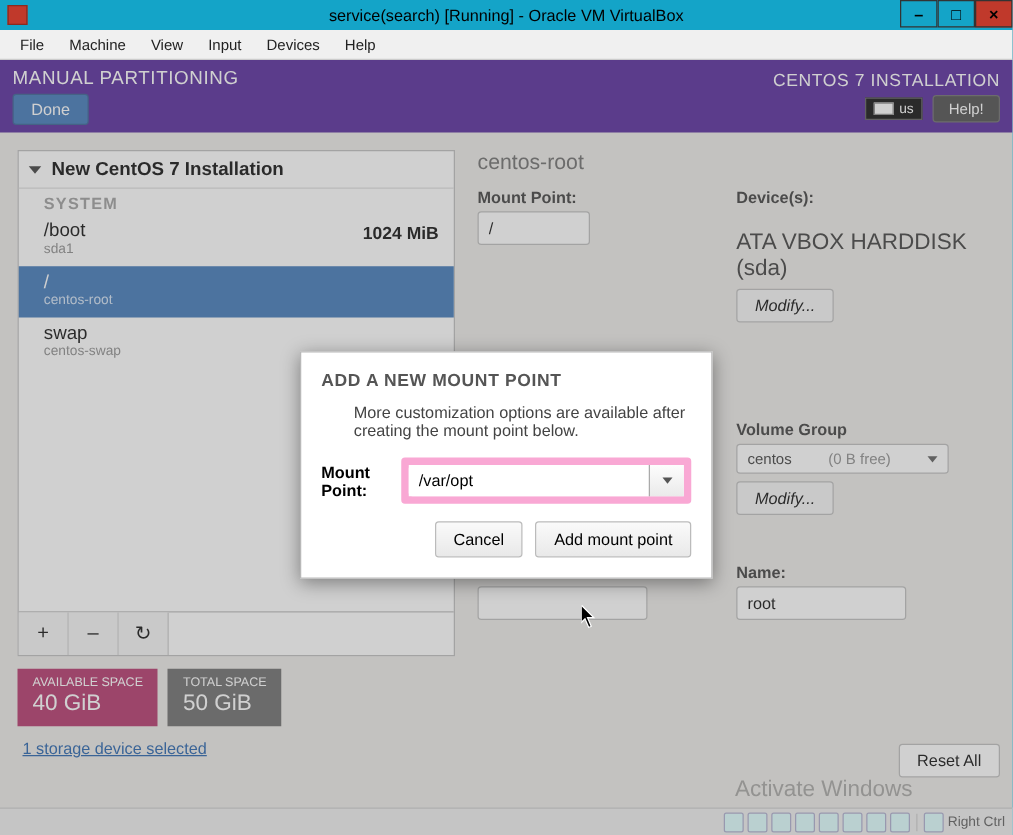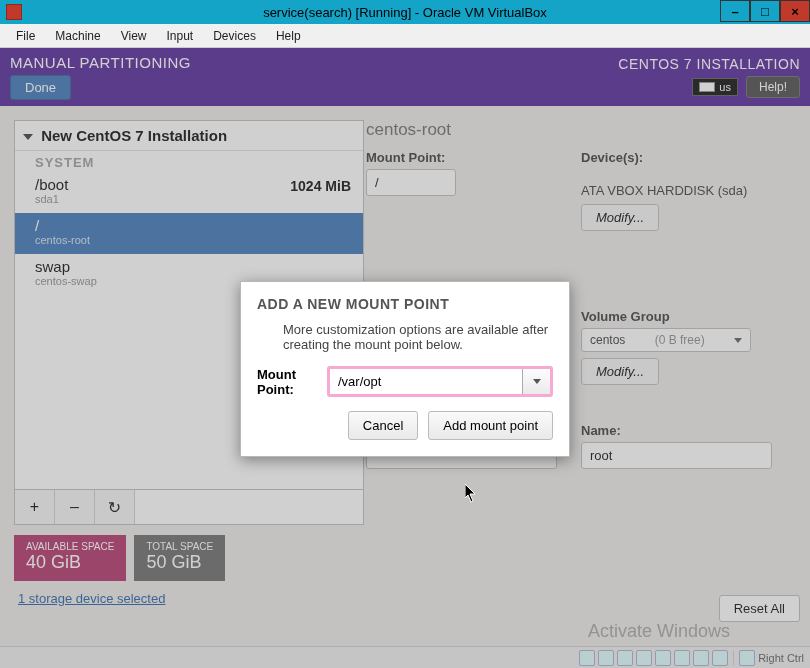--- a/index.html
+++ b/index.html
@@ -24,21 +24,21 @@
   .installer-header { height: 58px; background: #4c1d95; color: #fff; display: flex; align-items: center; justify-content: space-between; padding: 0 10px; position: relative; }
   .hdr-left .hdr-title { font-size: 15px; font-weight: 500; letter-spacing: 0.5px; }
   .done-btn { margin-top: 4px; background: #3570b4; color: #fff; border: 1px solid #2a578d; border-radius: 3px; padding: 4px 14px; font-size: 13px; }
   .hdr-right { text-align: right; }
   .hdr-right .install-label { font-size: 14px; letter-spacing: 0.5px; }
   .hdr-right-row { display: flex; align-items: center; justify-content: flex-end; margin-top: 4px; gap: 8px; }
   .kbd-ind { display:flex;align-items:center;gap:4px;background:#000;border:1px solid #555;padding:2px 6px;font-size:11px;color:#fff; }
   .kbd-ind .kbicon { width:16px;height:10px;background:#fff;color:#000;font-size:7px;border:1px solid #888; }
   .help-btn { background: #424242; color: #fff; border: 1px solid #666; padding: 3px 12px; font-size: 12px; border-radius: 3px; }
 
-  .installer-body { display:flex; height: 500px; padding: 14px 14px 0 14px; gap: 2px; }
+  .installer-body { display:flex; height: 500px; padding: 14px 14px 0 14px; gap: 18px; }
 
   
   .left-panel { width: 350px; display:flex; flex-direction:column; }
   .tree-box { flex:1; border:1px solid #bbb; background:#fff; position:relative; }
   .tree-head { padding: 6px 8px; border-bottom:1px solid #ddd; font-weight:bold; font-size:15px; }
   .tree-head .caret { display:inline-block; width:0;height:0;border-left:5px solid transparent;border-right:5px solid transparent;border-top:6px solid #333;margin-right:4px;vertical-align:middle; }
   .system-label { padding: 4px 20px 2px; color:#999; font-size:13px; font-weight:bold; letter-spacing:1px; }
   .part-row { padding: 4px 20px 8px; position:relative; }
   .part-row .mount { font-size:15px; }
   .part-row .dev { font-size:11px; color:#888; }
@@ -55,35 +55,35 @@
   .space-box .val { font-size:18px; }
   .devices-link { margin-top:10px; font-size:13px; color:#1a5aa8; text-decoration:underline; padding-left:4px; }
 
   
   .right-panel { flex:1; font-size:13px; color:#333; }
   .right-panel .root-title { font-size:17px; color:#666; margin-bottom:10px; }
   .form-row { display:flex; margin-bottom:8px; }
   .form-col { flex:1; }
   .form-label { font-weight:bold; font-size:13px; margin-bottom:4px; }
   .tinput { border:1px solid #bbb; background:#fff; padding:5px 8px; font-size:13px; width:90px; border-radius:3px; }
-  .tinput.wide { width:191px; }
+  .tinput.wide { width:136px; }
   .modify-btn { border:1px solid #bbb; background:#f4f4f4; padding:5px 14px; border-radius:3px; font-size:13px; margin-top:6px;font-style:italic; }
   .vgselect { border:1px solid #bbb;background:#ffffff;padding:4px 8px;border-radius:3px;display:flex;align-items:center;justify-content:space-between;width:170px;font-size:12px; }
   .vgselect .free { color:#888; }
   .vgselect .dcaret { width:0;height:0;border-left:4px solid transparent;border-right:4px solid transparent;border-top:5px solid #555; }
 
   .reset-btn { position:absolute; right:10px; bottom:46px; border:1px solid #bbb;background:#fff;padding:5px 14px;border-radius:3px;font-size:13px; }
 
   
   .modal { position:absolute; left:240px; top:233px; width:330px; background:#fff; border:1px solid #b8b8b8; box-shadow: 0 3px 14px rgba(0,0,0,0.4); z-index:10; padding: 14px 16px 16px; }
   .modal h3 { font-size:14px; letter-spacing:0.5px; color:#555; font-weight:600; }
   .modal p { font-size:13px; color:#444; margin:10px 0 14px 26px; }
   .modal .mrow { display:flex; align-items:center; margin-bottom:10px; }
   .modal .mlabel { width:120px; font-size:13px; font-weight:bold; }
-  .modal .combo { flex:1; display:flex; border:3px solid #f9a8d4; border-radius:3px; }
+  .modal .combo { flex:1; display:flex; border:6px solid #f9a8d4; border-radius:3px; }
   .modal .combo input { flex:1; border:none; padding:5px 8px; font-size:13px; outline:none; border-radius:3px 0 0 3px; }
   .modal .combo .cbtn { width:28px; border-left:1px solid #aaa; background:linear-gradient(#fdfdfd,#eaeaea); display:flex;align-items:center;justify-content:center; }
   .modal .combo .cbtn .dcaret { width:0;height:0;border-left:4px solid transparent;border-right:4px solid transparent;border-top:5px solid #555; }
   .modal .cap-input { flex:1; border:2px solid #3570b4; border-radius:3px; padding:5px 8px; font-size:13px; outline:none; }
   .modal .btnrow { display:flex; justify-content:flex-end; gap:10px; margin-top:14px; }
   .modal .mbtn { border:1px solid #bbb; background:linear-gradient(#fafafa,#e9e9e9); padding:6px 14px; border-radius:3px; font-size:13px; }
   .cursor { position:absolute; left:465px; top:436px; z-index:20; pointer-events:none; }
 
   
   .statusbar { position:absolute; bottom:0; left:0; right:0; height:22px; background:#eee; border-top:1px solid #ccc; display:flex; align-items:center; justify-content:flex-end; padding:0 6px; gap:3px; font-size:11px; color:#555; }
@@ -179,21 +179,21 @@
 
     <div class="right-panel">
       <div class="root-title">centos-root</div>
       <div class="form-row">
         <div class="form-col">
           <div class="form-label">Mount Point:</div>
           <input class="tinput" value="/" style="">
         </div>
         <div class="form-col">
           <div class="form-label">Device(s):</div>
-          <div style="margin-top:18px;font-size:13px;">ATA VBOX HARDDISK (sda)</div>
+          <div style="margin-top:18px;font-size:18px;">ATA VBOX HARDDISK (sda)</div>
           <button class="modify-btn">Modify...</button>
         </div>
       </div>
 
       <div style="height:70px;"></div>
 
       <div class="form-row">
         <div class="form-col"></div>
         <div class="form-col">
           <div class="form-label">Volume Group</div>

